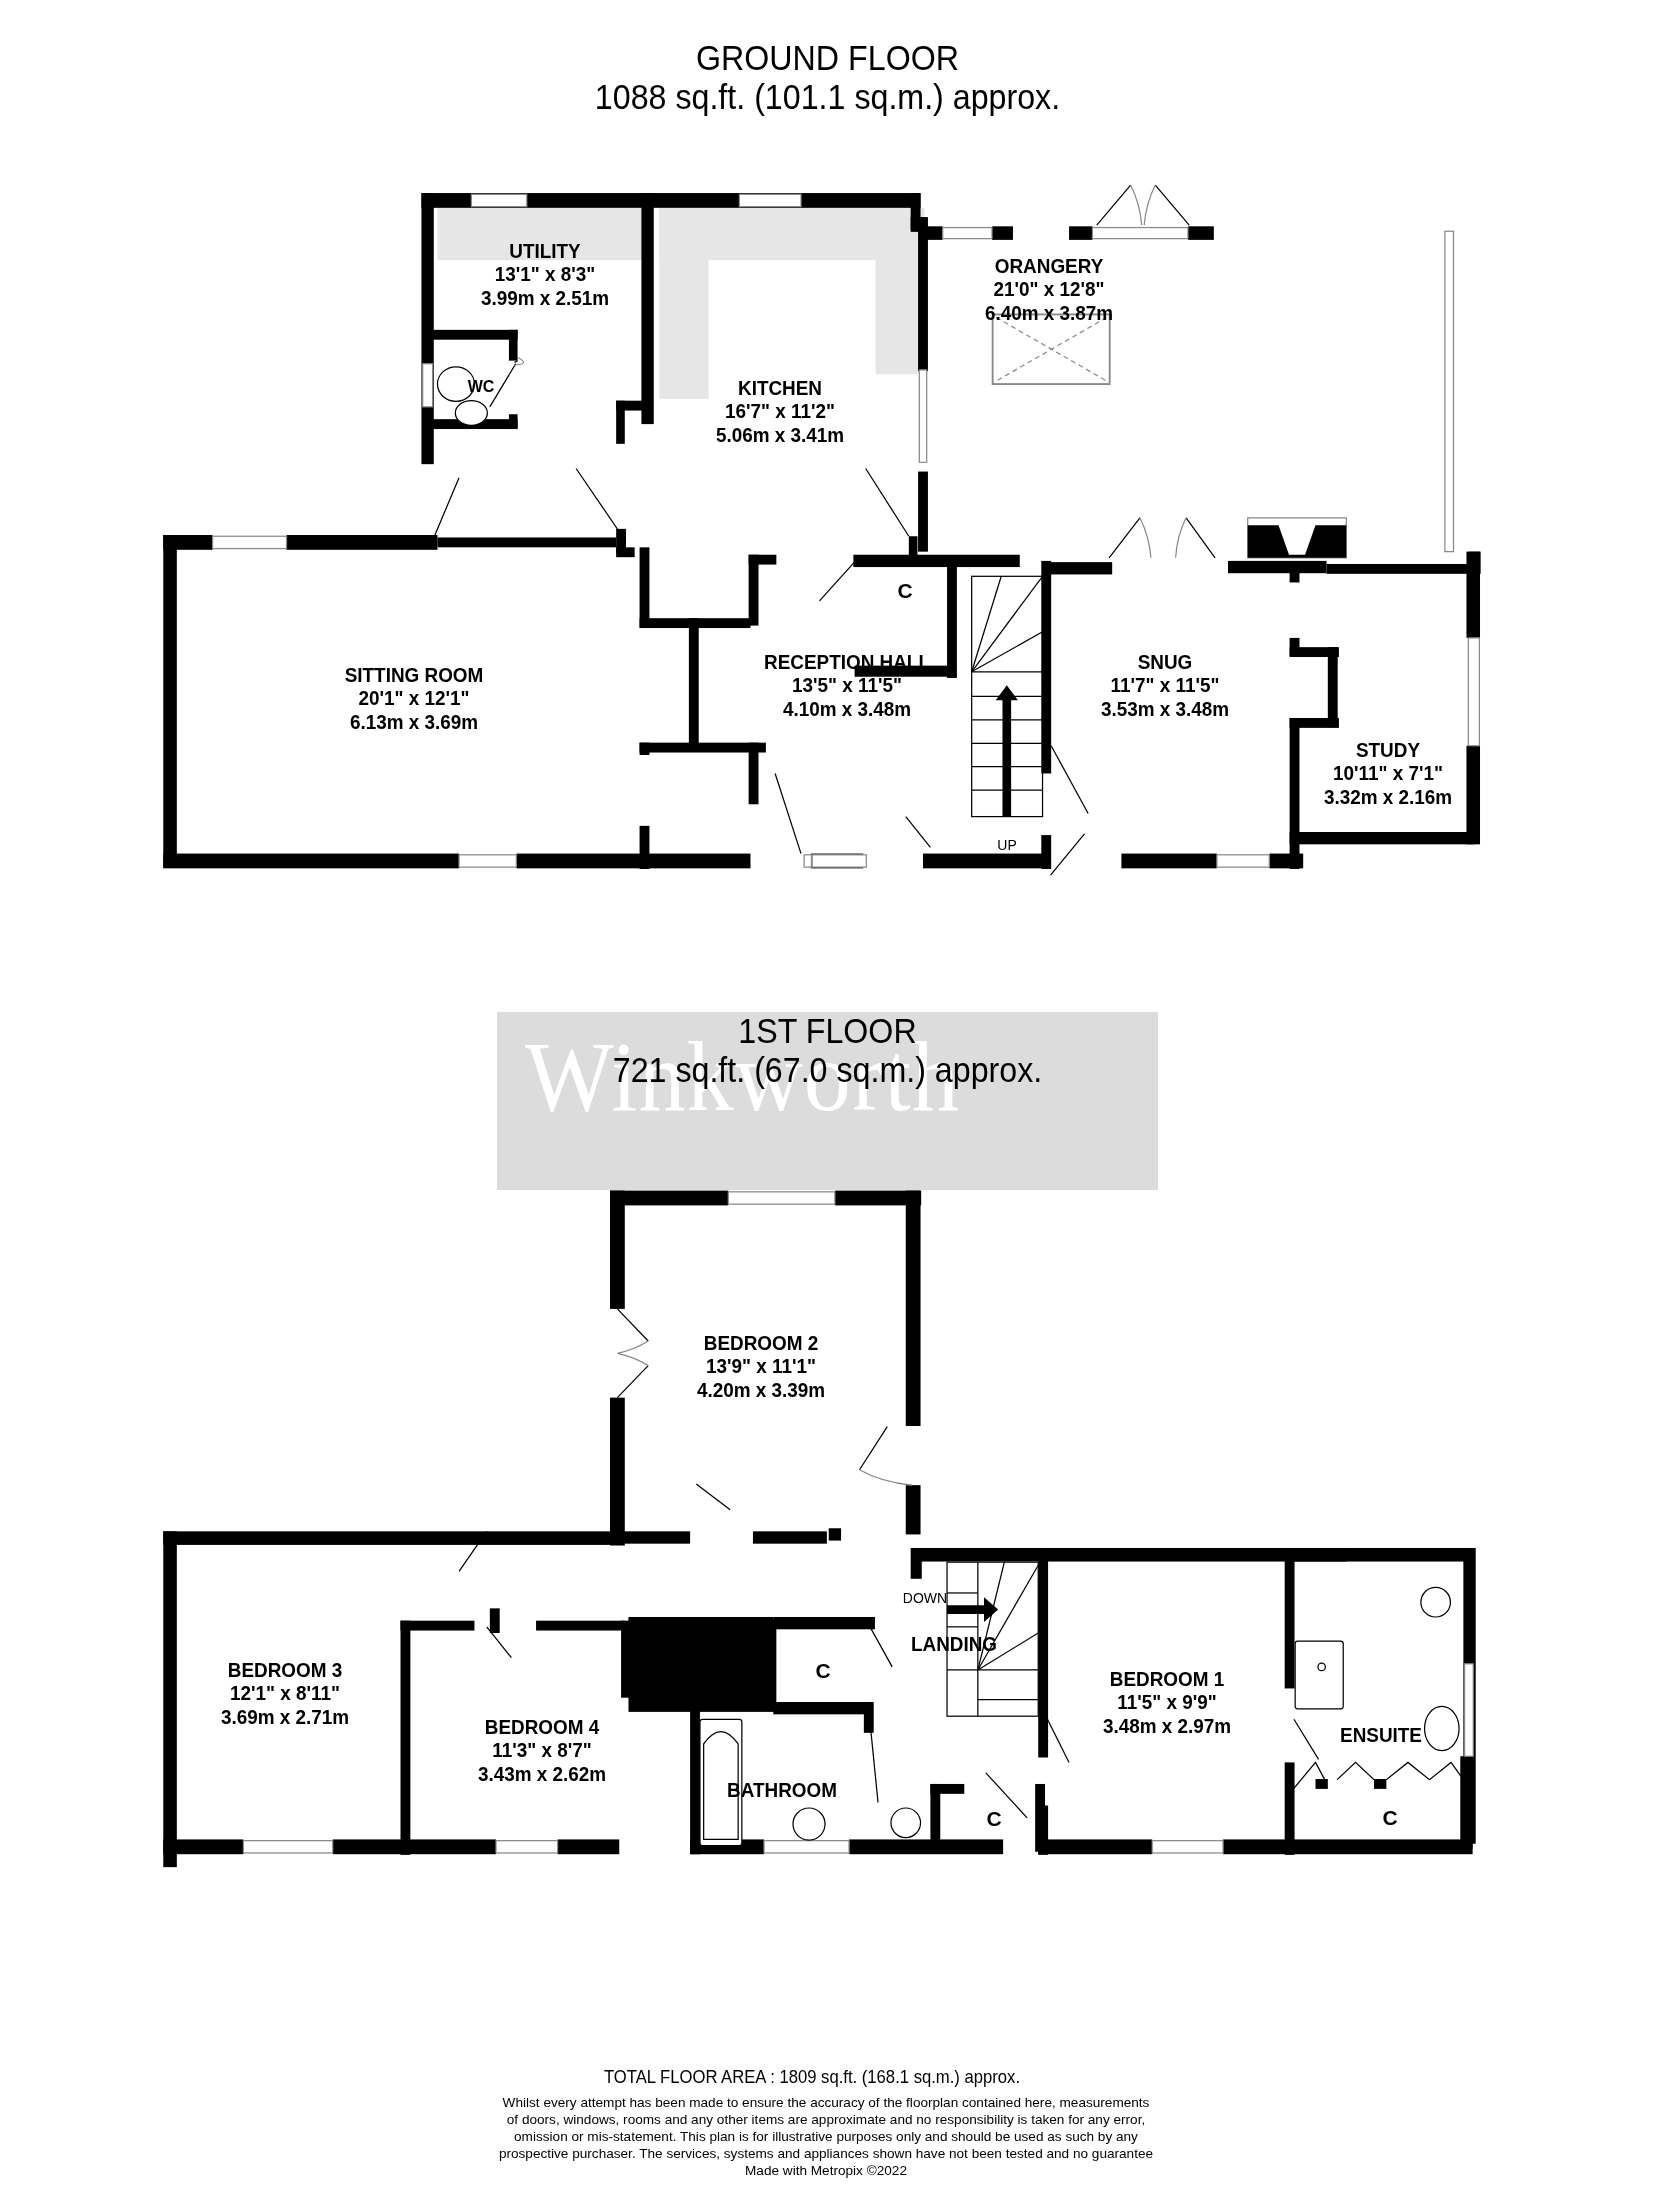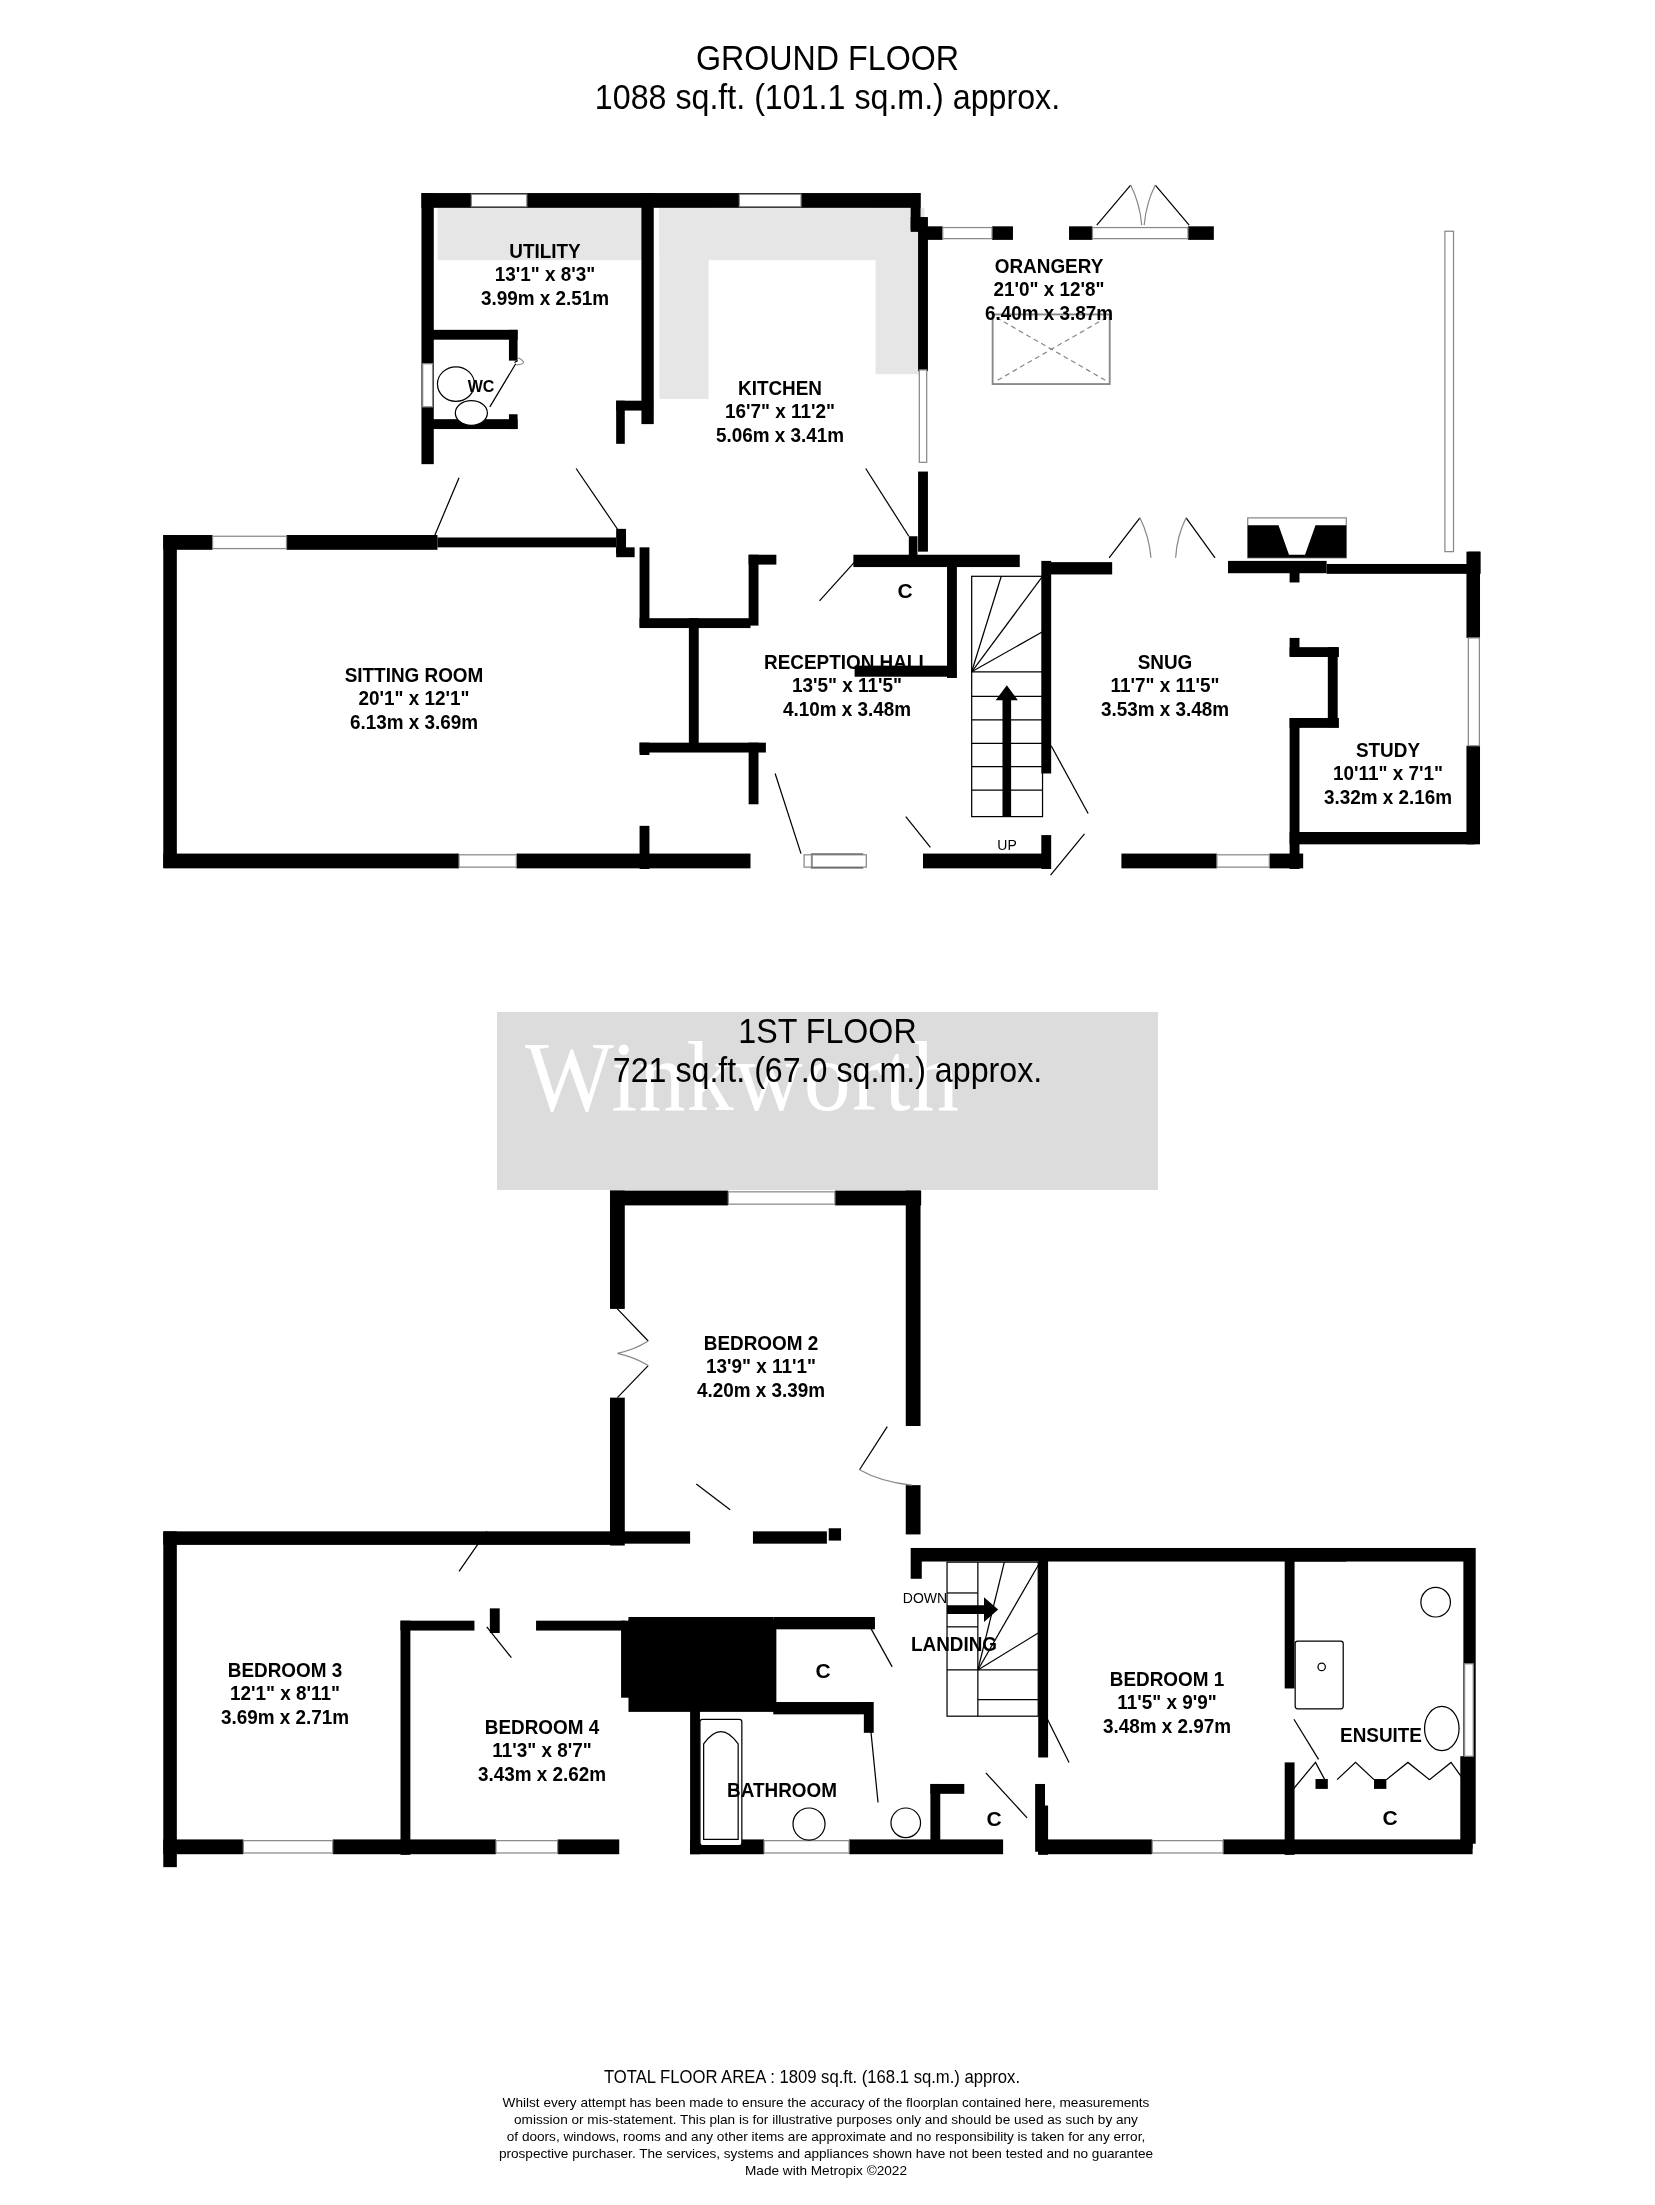--- a/index.html
+++ b/index.html
@@ -345,19 +345,19 @@
 </div>
 <div class="small-label" style="left:925px;top:1590px;text-align:right;">DOWN</div>
 <div class="cup-label" style="left:823px;top:1659px;">C</div>
 <div class="cup-label" style="left:994px;top:1807px;">C</div>
 <div class="cup-label" style="left:1390px;top:1806px;">C</div>
 
 <div class="footer" style="top:2066px;">
   <div class="total">TOTAL FLOOR AREA : 1809 sq.ft. (168.1 sq.m.) approx.</div>
   <div class="disclaimer" style="margin-top:6.2px;padding-left:28px;">
     <div>Whilst every attempt has been made to ensure the accuracy of the floorplan contained here, measurements</div>
+    <div>of doors, windows, rooms and any other items are approximate and no responsibility is taken for any error,</div>
     <div>omission or mis-statement. This plan is for illustrative purposes only and should be used as such by any</div>
-    <div>of doors, windows, rooms and any other items are approximate and no responsibility is taken for any error,</div>
     <div>prospective purchaser. The services, systems and appliances shown have not been tested and no guarantee</div>
     <div>Made with Metropix ©2022</div>
   </div>
 </div>
 
 
 </body></html>

